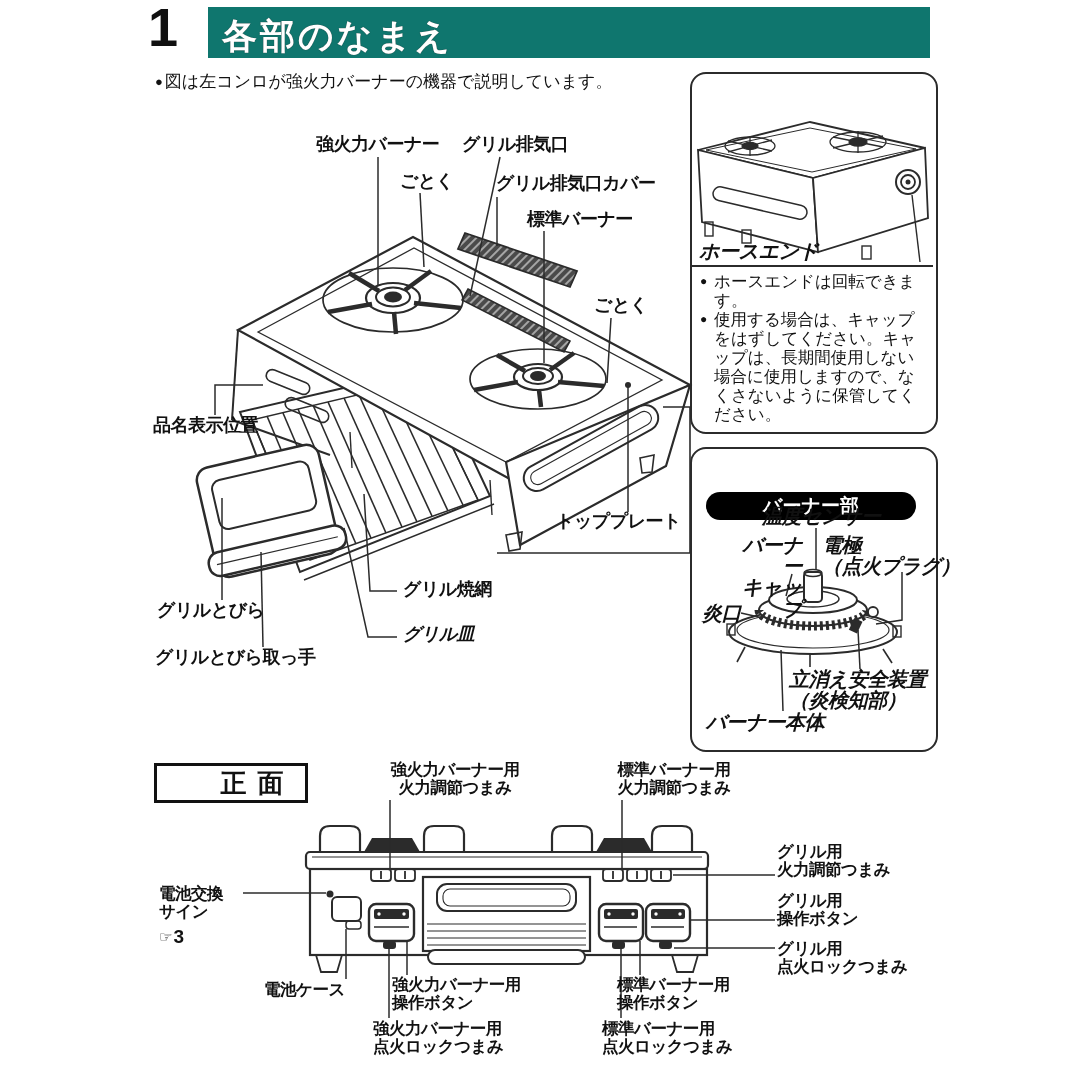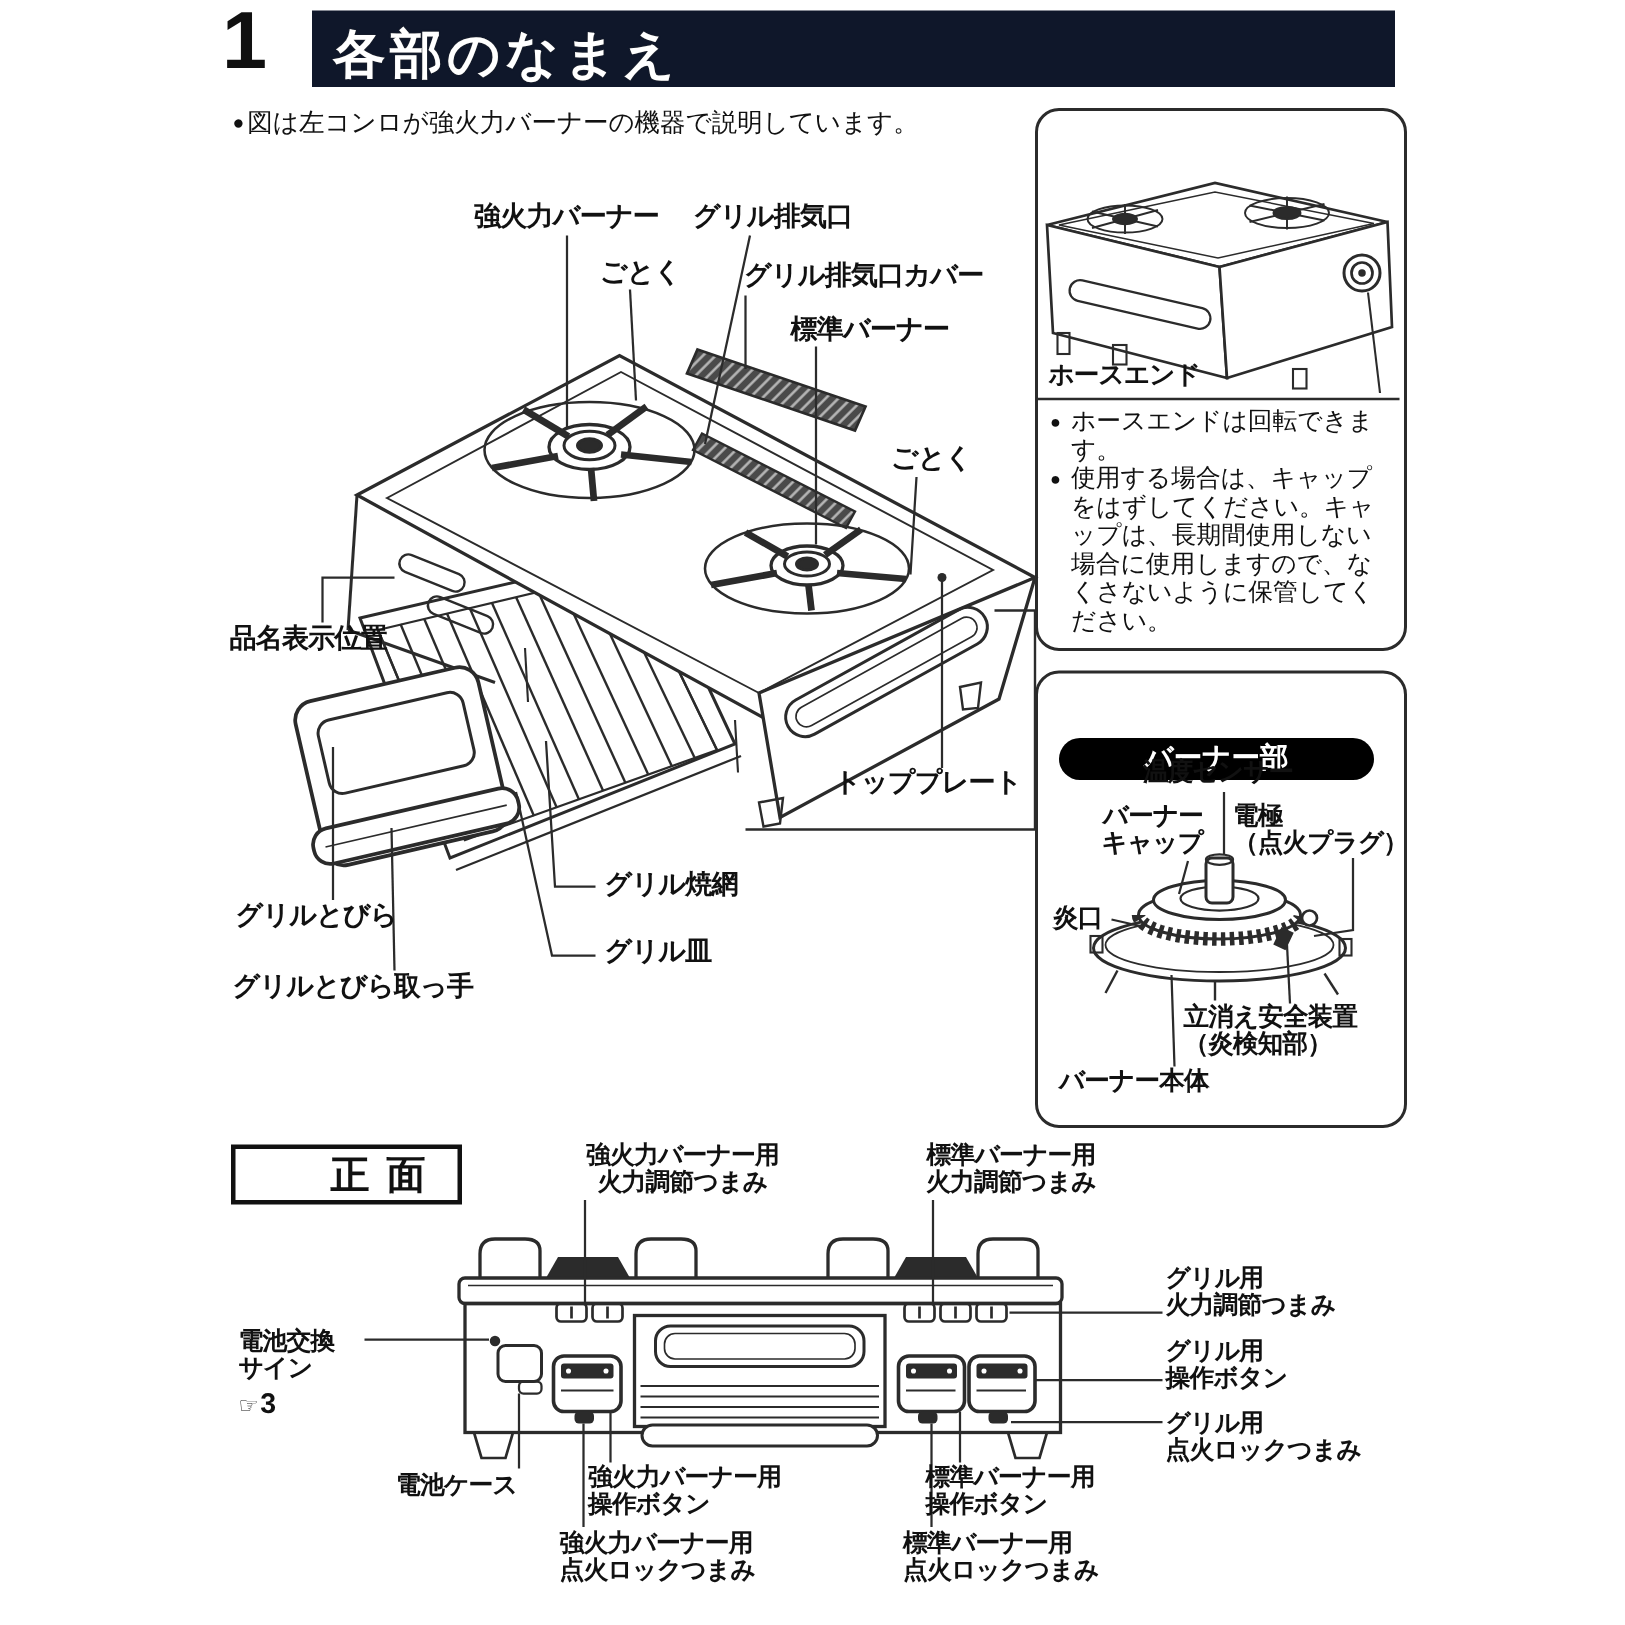--- a/index.html
+++ b/index.html
@@ -1,30 +1,30 @@
 <!DOCTYPE html>
 <html><head>
 <meta charset="utf-8">
 <style>
   html,body{margin:0;padding:0;background:#fff;}
   .page{position:relative;width:1083px;height:1083px;background:#fff;overflow:hidden;
         font-family:"Liberation Sans","DejaVu Sans",sans-serif;color:#111;}
   svg.art{position:absolute;left:0;top:0;pointer-events:none;}
   
   .sec-num{position:absolute;left:148px;top:-4px;font-size:54px;font-weight:700;color:#101010;}
-  .hdr-bar{position:absolute;left:208px;top:7px;width:722px;height:51px;background:#0f172a;}
+  .hdr-bar{position:absolute;left:208px;top:7px;width:722px;height:51px;background:#0f766e;}
   .hdr-title{position:absolute;left:14px;top:6px;font-size:35px;font-weight:700;color:#fff;
              letter-spacing:3px;text-shadow:0 0 1px #333;}
   
   .intro{position:absolute;left:155px;top:70px;font-size:17px;font-weight:500;display:flex;align-items:center;}
   .intro .b{font-size:13px;margin-right:2px;}
   
   .lbl{position:absolute;font-size:18px;font-weight:700;line-height:1.06;white-space:pre-line;
        letter-spacing:-0.5px;color:#111;}
-  .lbl.sm{font-size:17px;}
+  .lbl.sm{font-size:20px;font-style:italic;}
   .lbl.xs{font-size:16.5px;line-height:1.12;font-family:Liberation Serif, serif;}
   .ctr{text-align:center;}
   .rgt{text-align:right;}
   
   .panel{position:absolute;border:2.5px solid #2b2b2b;border-radius:16px;background:transparent;}
   .pill{position:absolute;background:#000;color:#fff;border-radius:14px;text-align:center;
         font-weight:700;font-size:19px;line-height:28px;height:28px;}
   .notes{position:absolute;font-size:16.5px;line-height:19px;color:#111;}
   .note-item{display:flex;margin:0;}
   .note-item .b{font-size:12px;line-height:19px;width:14px;flex:0 0 14px;}
@@ -299,21 +299,21 @@
   <div class="lbl" style="left:316px;top:135px;">強火力バーナー</div>
   <div class="lbl" style="left:462px;top:135px;">グリル排気口</div>
   <div class="lbl" style="left:400px;top:172px;">ごとく</div>
   <div class="lbl" style="left:496px;top:174px;">グリル排気口カバー</div>
   <div class="lbl" style="left:527px;top:210px;">標準バーナー</div>
   <div class="lbl" style="left:594px;top:296px;">ごとく</div>
   <div class="lbl" style="left:153px;top:416px;">品名表示位置</div>
   <div class="lbl" style="left:556px;top:512px;">トッププレート</div>
   <div class="lbl" style="left:403px;top:580px;">グリル焼網</div>
   <div class="lbl" style="left:157px;top:601px;">グリルとびら</div>
-  <div class="lbl" style="left:403px;top:625px;">グリル皿</div>
+  <div class="lbl" style="left:403px;top:625px;font-style:italic;">グリル皿</div>
   <div class="lbl" style="left:155px;top:648px;">グリルとびら取っ手</div>
 
   <div class="lbl sm" style="left:699px;top:241px;">ホースエンド</div>
   <div class="notes" style="left:700px;top:272px;width:226px;">
     <div class="note-item">
       <span class="b">●</span>
       <span class="t">ホースエンドは回転できます。</span>
     </div>
     <div class="note-item">
       <span class="b">●</span>

